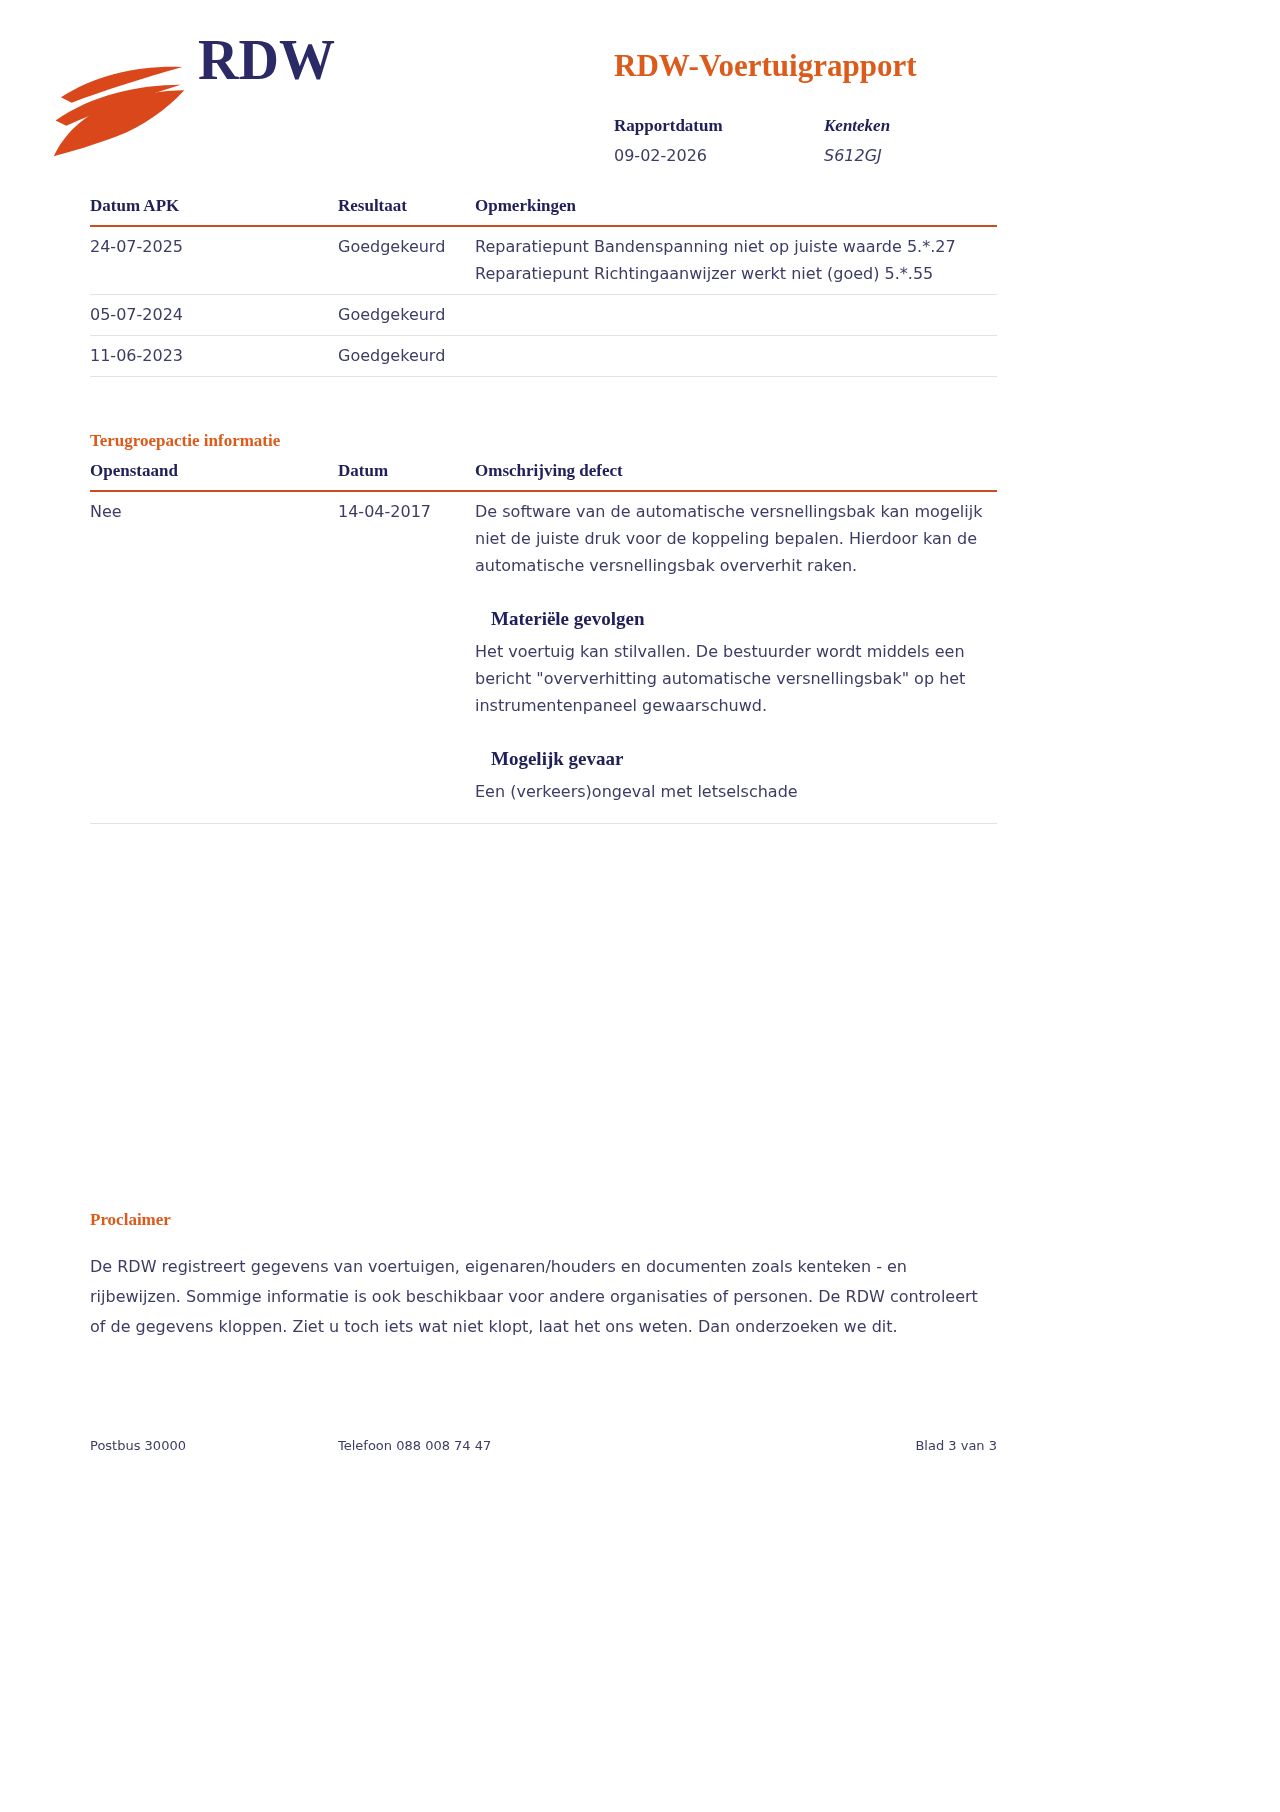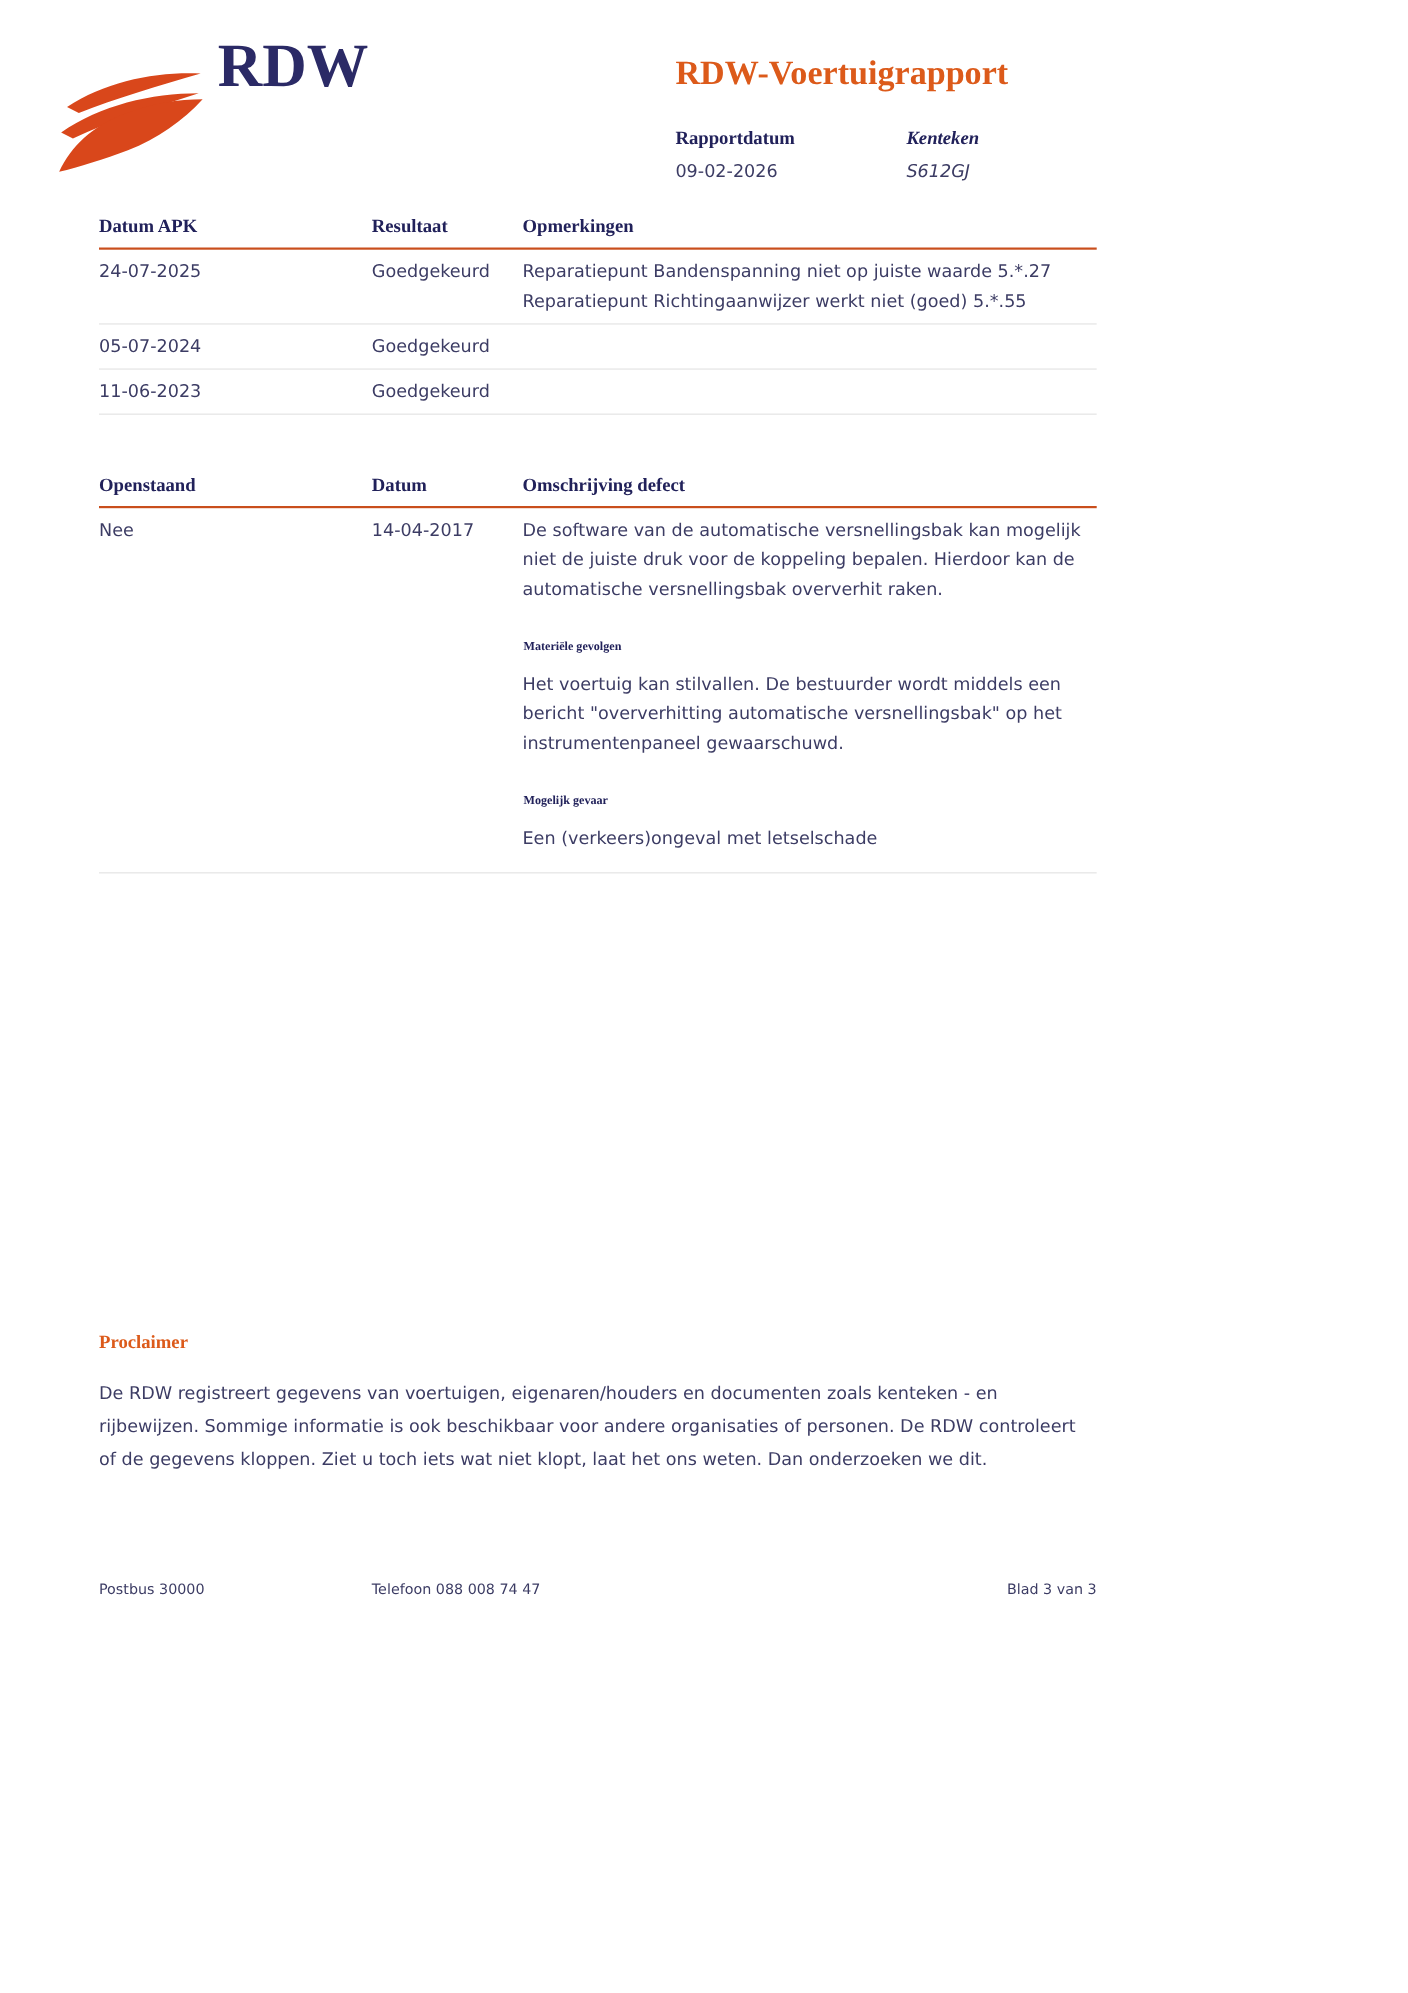--- a/index.html
+++ b/index.html
@@ -36,22 +36,22 @@
     font-family:"Liberation Serif",serif;font-weight:700;font-size:17px;color:var(--heading-navy);}
   .trow{display:grid;grid-template-columns:248px 137px 1fr;padding:6px 0 7px;
     border-bottom:1px solid var(--rule-gray);
     font-size:16px;line-height:27px;color:var(--body-text);}
 
   .recall{margin-top:54px;}
   .section-heading{margin:0 0 10px;font-family:"Liberation Serif",serif;font-weight:700;
     font-size:17px;color:var(--accent-orange);}
   .recall-row{padding-bottom:18px;}
   .recall-row p{margin:0;}
-  .defect-subheading{margin:26px 1px 0;font-family:"Liberation Serif",serif;font-weight:700;
-    font-size:11px;color:var(--heading-navy);}
+  .defect-subheading{margin:26px 16px 0;font-family:"Liberation Serif",serif;font-weight:700;
+    font-size:19px;color:var(--heading-navy);}
   .defect-subheading + p{margin-top:6px;}
 
   
   .proclaimer{position:absolute;left:90px;top:1210px;width:895px;}
   .proclaimer p{margin:22px 0 0;font-size:16px;line-height:30px;color:var(--body-text);}
 
   
   .footer{position:absolute;left:90px;top:1438px;width:907px;font-size:13px;color:var(--body-text);}
   .footer-line{display:grid;grid-template-columns:248px 1fr auto;}
   .footer-line + .footer-line{margin-top:15px;gap:13px;}
@@ -107,20 +107,21 @@
         <div></div>
       </div>
       <div class="trow">
         <div>11-06-2023</div>
         <div>Goedgekeurd</div>
         <div></div>
       </div>
     </section>
 
     <section class="recall">
+      <h2 class="section-heading">Terugroepactie informatie</h2>
       <div class="thead">
         <div>Openstaand</div>
         <div>Datum</div>
         <div>Omschrijving defect</div>
       </div>
       <div class="trow recall-row">
         <div>Nee</div>
         <div>14-04-2017</div>
         <div>
           <p>De software van de automatische versnellingsbak  kan mogelijk niet de juiste druk voor de koppeling bepalen. Hierdoor kan de automatische versnellingsbak oververhit raken.</p>

